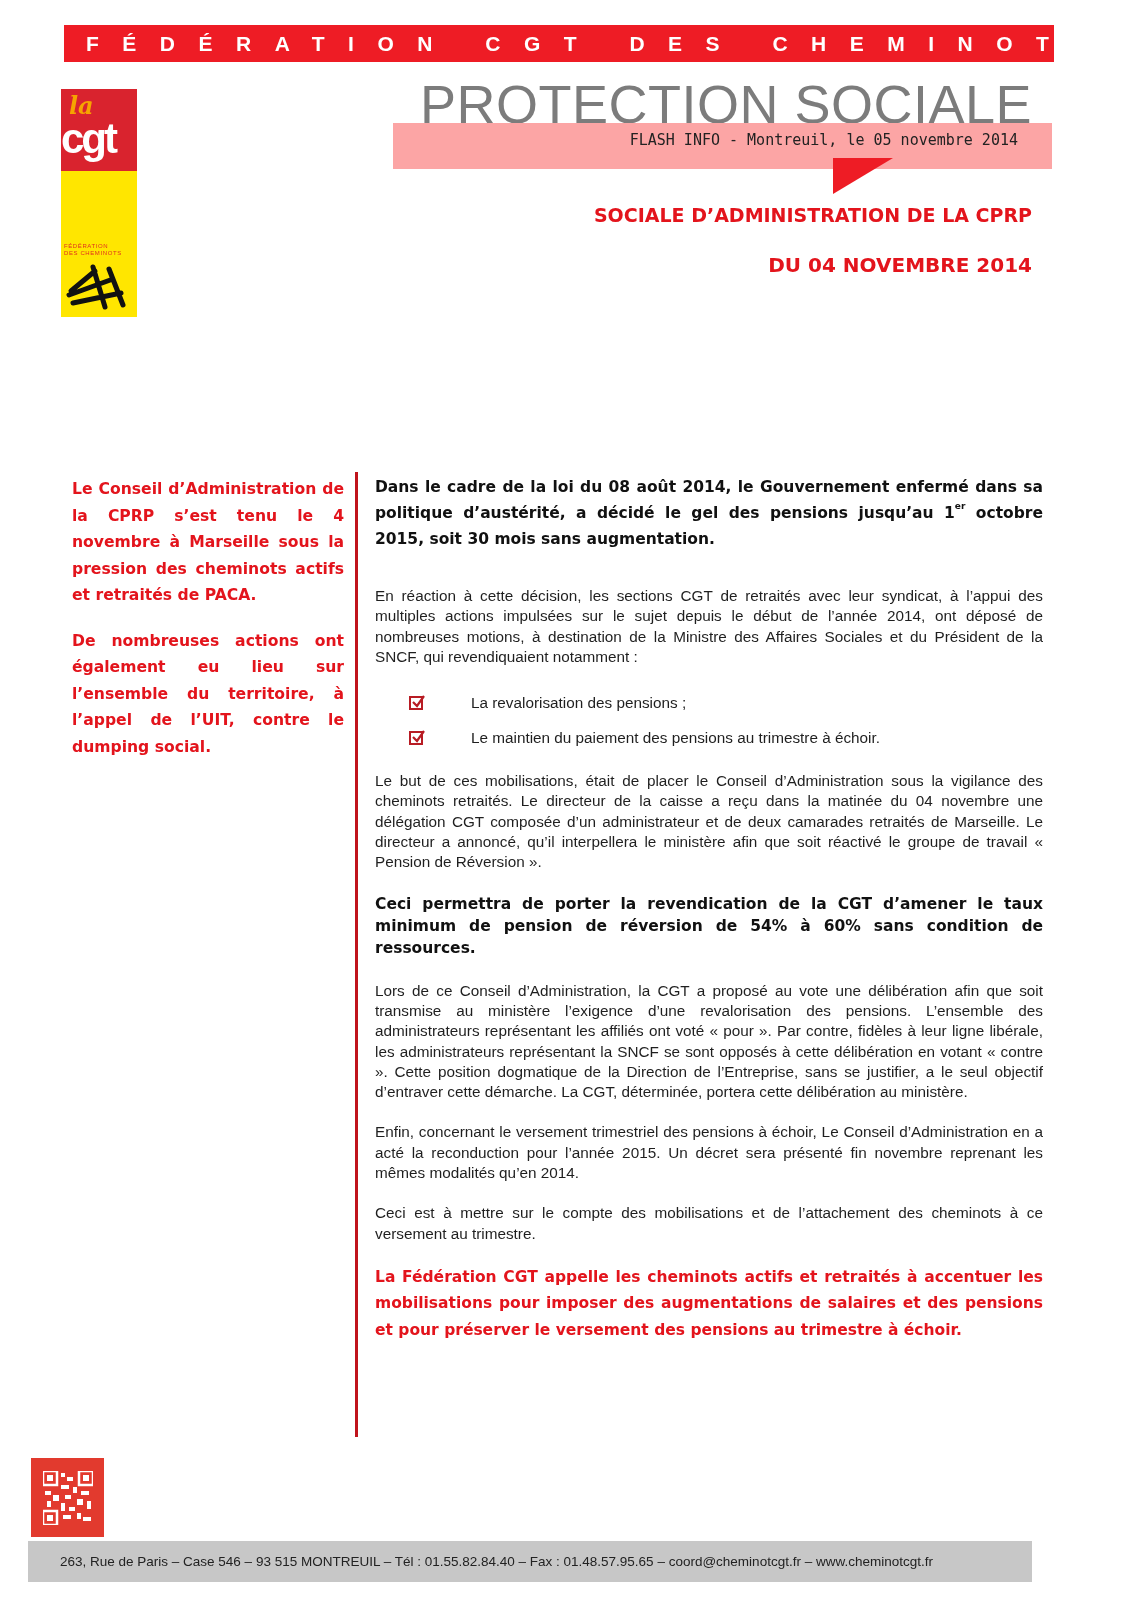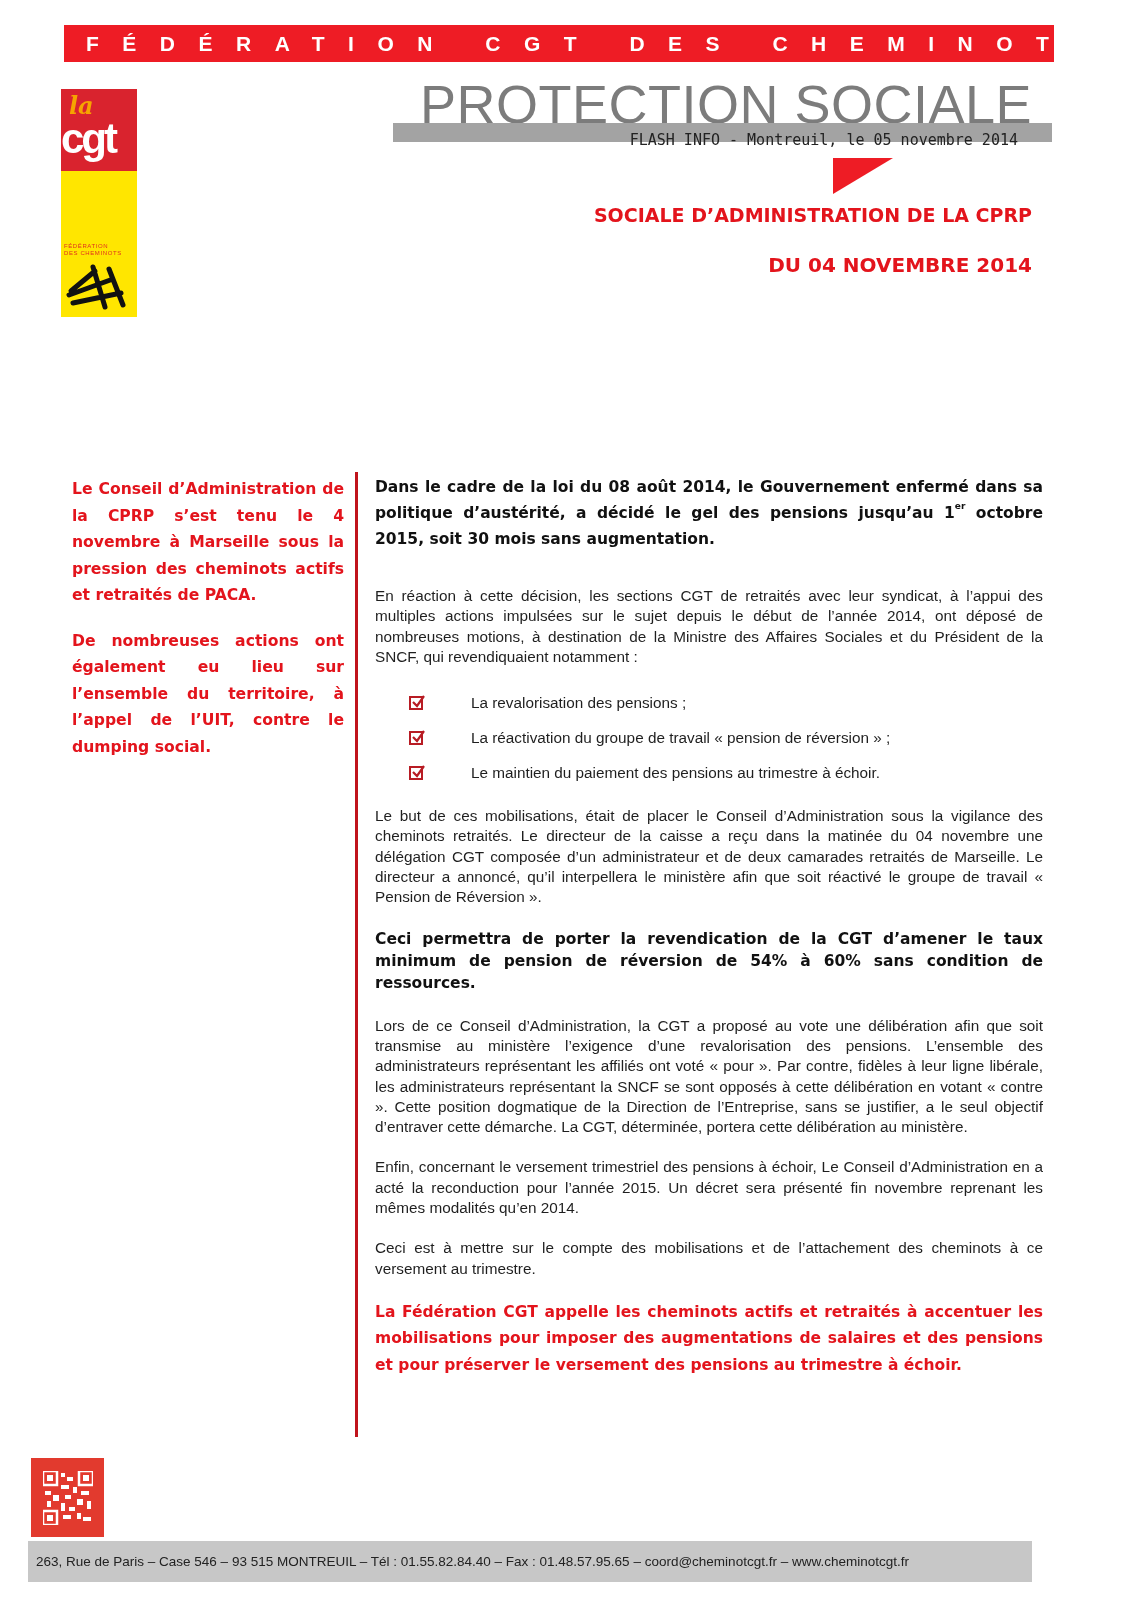--- a/index.html
+++ b/index.html
@@ -31,22 +31,22 @@
     font-family: "Liberation Sans", sans-serif; line-height: 7px; letter-spacing: 0.6px;
   }
   .logo-mark { position: absolute; left: 4px; top: 172px; width: 68px; height: 50px; }
 
   .prot-title {
     position: absolute; left: 400px; top: 78px; width: 632px; text-align: right;
     font-family: "Liberation Sans", sans-serif; font-size: 54px; color: #7c7c7c;
     line-height: 52px; letter-spacing: 0.5px; white-space: nowrap;
   }
   .flash-bar {
-    position: absolute; left: 393px; top: 123px; width: 659px; height: 19px;
-    background: #a3a3a3; text-align: right; padding-right: 34px;
+    position: absolute; left: 393px; top: 123px; width: 659px; height: 46px;
+    background: #fca5a5; text-align: right; padding-right: 34px;
     font-family: "DejaVu Sans Mono", monospace; font-size: 15px; line-height: 35px; color: #222;
     white-space: nowrap;
   }
   .flash-pointer {
     position: absolute; left: 833px; top: 158px; width: 0; height: 0;
     border-left: 0 solid transparent; border-top: 36px solid #ee1c25; border-right: 60px solid transparent;
   }
   .headline {
     position: absolute; left: 400px; width: 632px; text-align: right;
     font-family: "DejaVu Sans", sans-serif; font-weight: bold; color: #e3141c;
@@ -93,21 +93,21 @@
     line-height: 26.5px; color: #e3141c; margin-top: 4px;
   }
 
   .qr {
     position: absolute; left: 31px; top: 1458px; width: 73px; height: 79px; background: #e23a2e;
   }
   .qr svg { position: absolute; left: 12px; top: 13px; }
   .footer-bar {
     position: absolute; left: 28px; top: 1541px; width: 1004px; height: 41px; background: #c7c7c7;
     font-family: "Liberation Sans", sans-serif; font-size: 13.5px; line-height: 41px; color: #222;
-    padding-left: 8px; white-space: nowrap;
+    padding-left: 32px; white-space: nowrap;
   }
 </style>
 </head>
 <body>
 
 <div class="top-banner">FÉDÉRATION CGT DES CHEMINOTS</div>
 
 <div class="logo">
   <div class="logo-red"></div>
   <div class="logo-yellow"></div>
@@ -142,28 +142,20 @@
   <p class="body-p">En réaction à cette décision, les sections CGT de retraités avec leur syndicat, à l’appui des multiples actions impulsées sur le sujet depuis le début de l’année 2014, ont déposé de nombreuses motions, à destination de la Ministre des Affaires Sociales et du Président de la SNCF, qui revendiquaient notamment :</p>
 
   <ul class="checklist">
     <li>
       <span class="check-icon">
           <svg width="14" height="14" viewBox="0 0 14 14">
             <path d="M2 7 L6 11 L13 1" stroke="#b81c24" stroke-width="2.2" fill="none"></path>
           </svg>
         </span>
       <span>La revalorisation des pensions ;</span>
-    </li>
-    <li>
-      <span class="check-icon">
-          <svg width="14" height="14" viewBox="0 0 14 14">
-            <path d="M2 7 L6 11 L13 1" stroke="#b81c24" stroke-width="2.2" fill="none"></path>
-          </svg>
-        </span>
-      <span>La réactivation du groupe de travail « pension de réversion » ;</span>
     </li>
     <li>
       <span class="check-icon">
           <svg width="14" height="14" viewBox="0 0 14 14">
             <path d="M2 7 L6 11 L13 1" stroke="#b81c24" stroke-width="2.2" fill="none"></path>
           </svg>
         </span>
       <span>Le maintien du paiement des pensions au trimestre à échoir.</span>
     </li>
   </ul>

